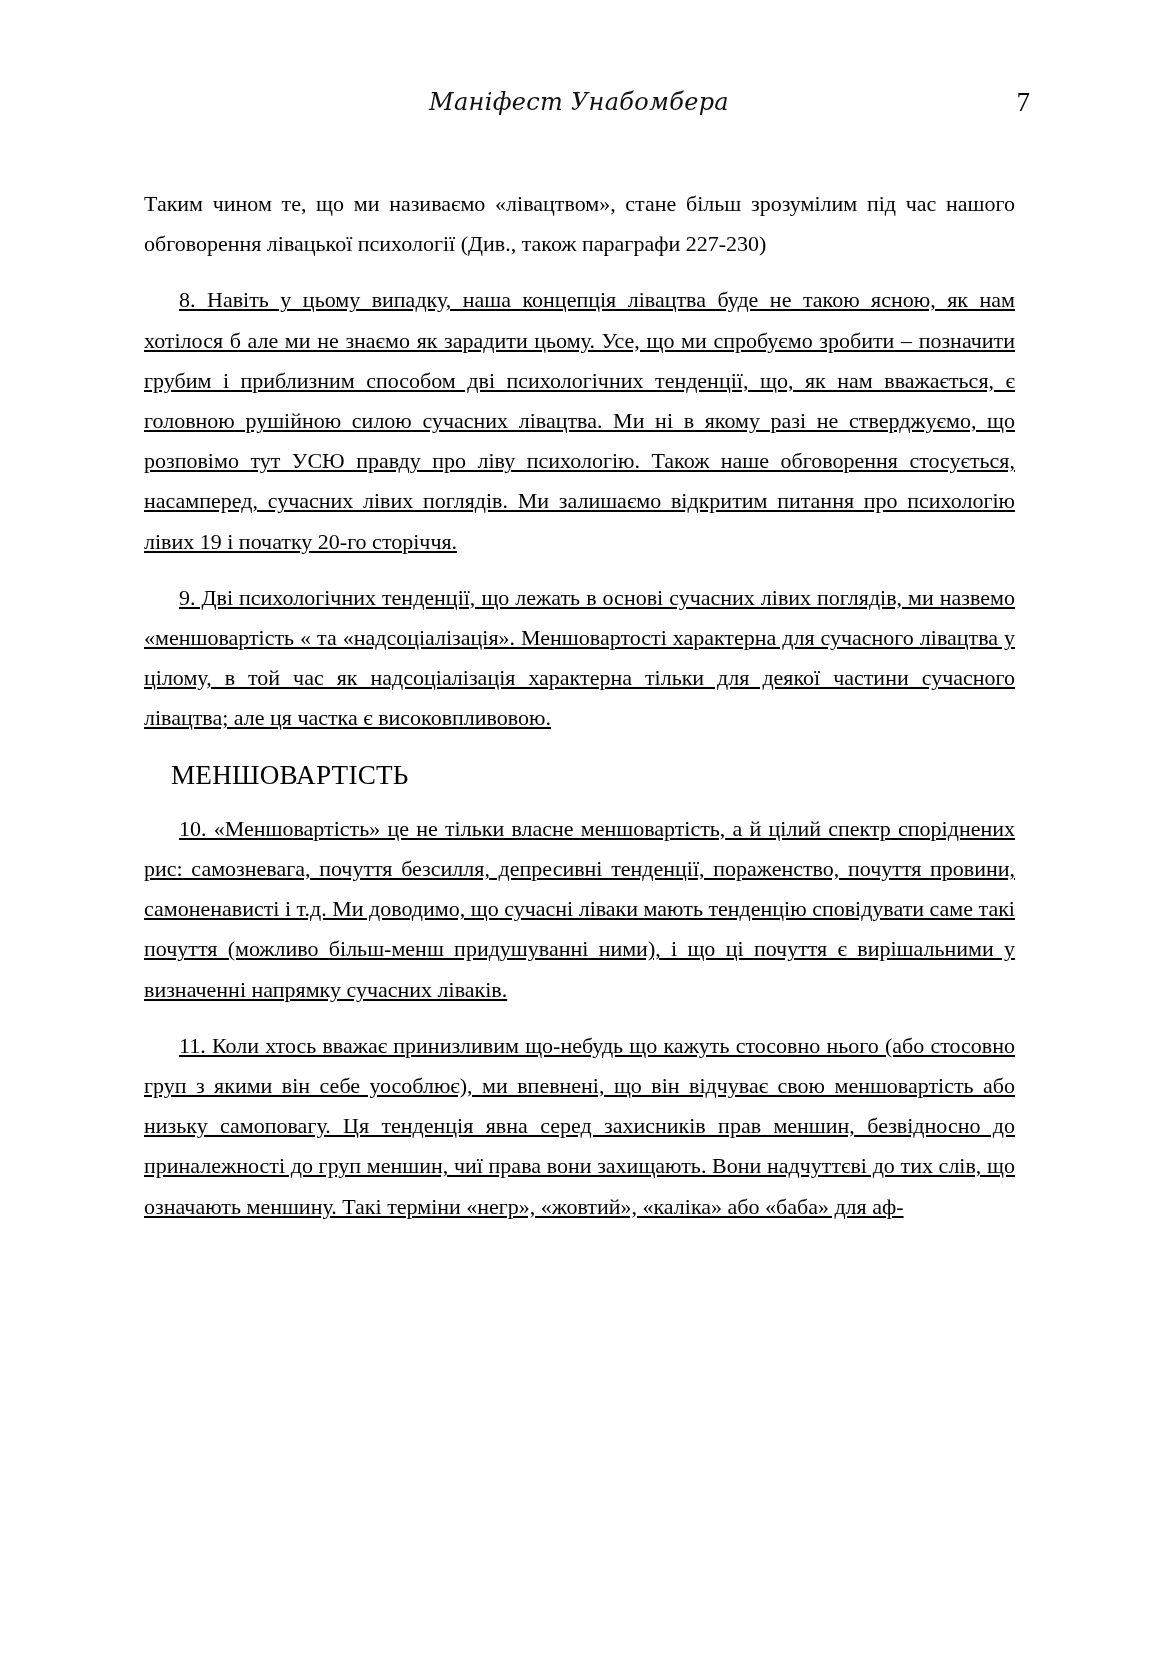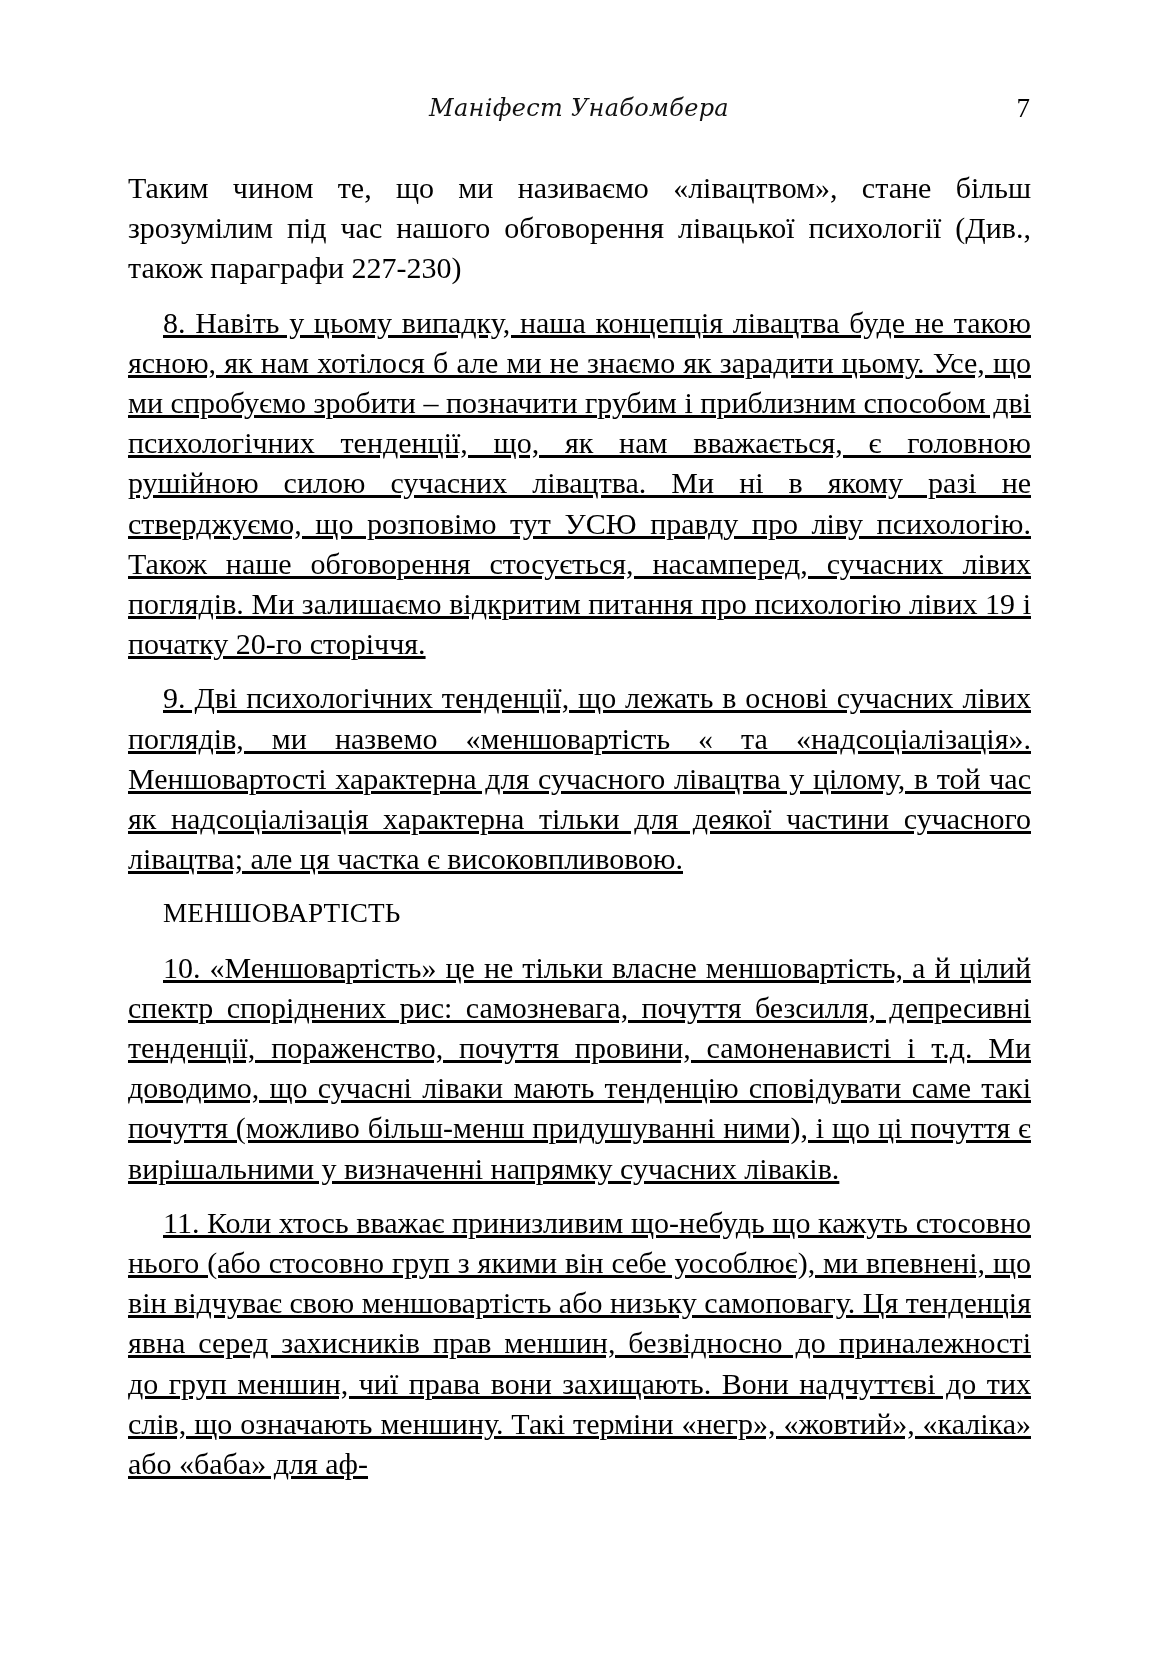--- a/index.html
+++ b/index.html
@@ -22,21 +22,21 @@
     top: 0;
     width: 1158px;
     height: 1654px;
     background: #ffffff;
   }
 
   
   .running-head {
     position: absolute;
     left: 128px;
-    top: 92px;
+    top: 86px;
     width: 902px;
     height: 40px;
   }
   .running-head-title {
     position: absolute;
     left: 0;
     top: 0;
     width: 902px;
     text-align: center;
     font-family: "DejaVu Serif", "Liberation Serif", serif;
@@ -61,41 +61,41 @@
 
   
   .text-column {
     position: absolute;
     left: 128px;
     top: 168px;
     width: 903px;
   }
 
   p.para {
-    margin: 0;
+    margin: 16px;
     padding: 0;
     text-align: justify;
     text-align-last: left;
-    font-size: 30px;
+    font-size: 22px;
     line-height: 40.2px;
     letter-spacing: 0px;
     word-spacing: 0px;
     hyphens: manual;
     -webkit-hyphens: manual;
   }
   p.para.indent {
     text-indent: 35px;
   }
   p.para.gap {
     margin-top: 14px;
     text-decoration: underline;
   }
 
   h2.section-heading {
-    margin: 0;
+    margin: 8px;
     padding: 0;
     font-size: 27.2px;
     line-height: 40.2px;
     font-weight: 400;
     text-indent: 35px;
     letter-spacing: 0.2px;
     margin-top: 14px;
   }
 </style>
 </head>

